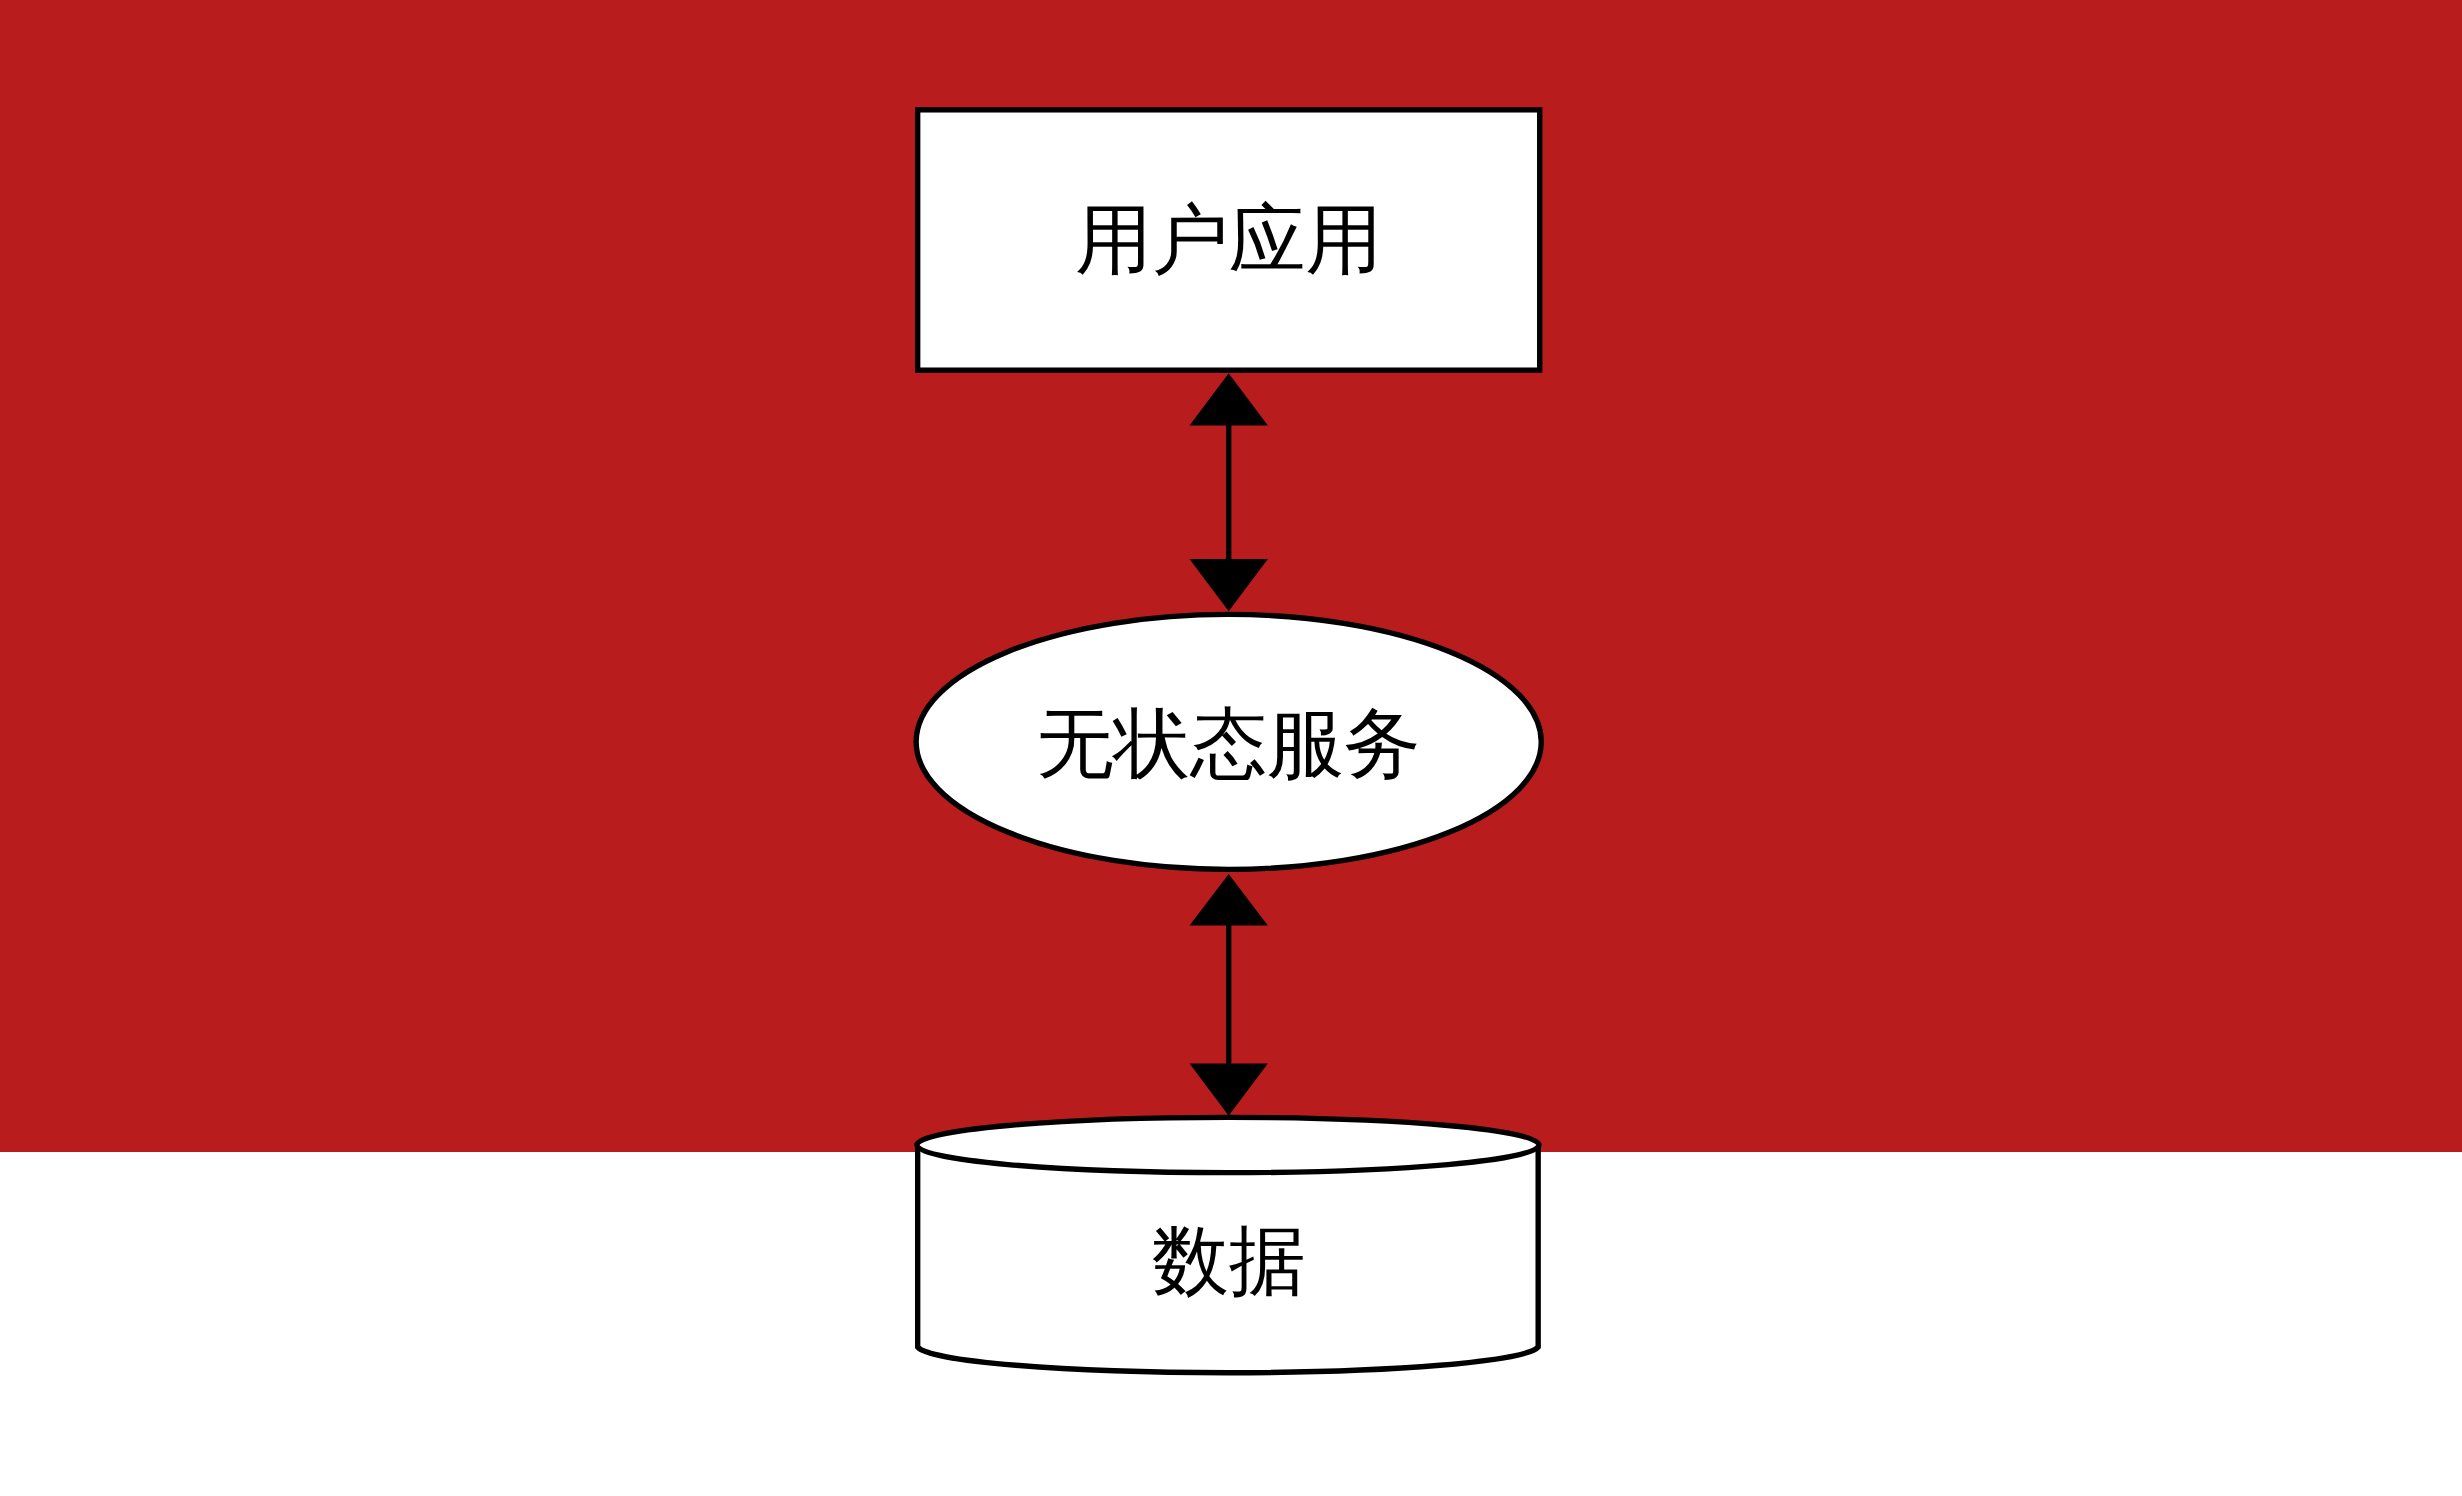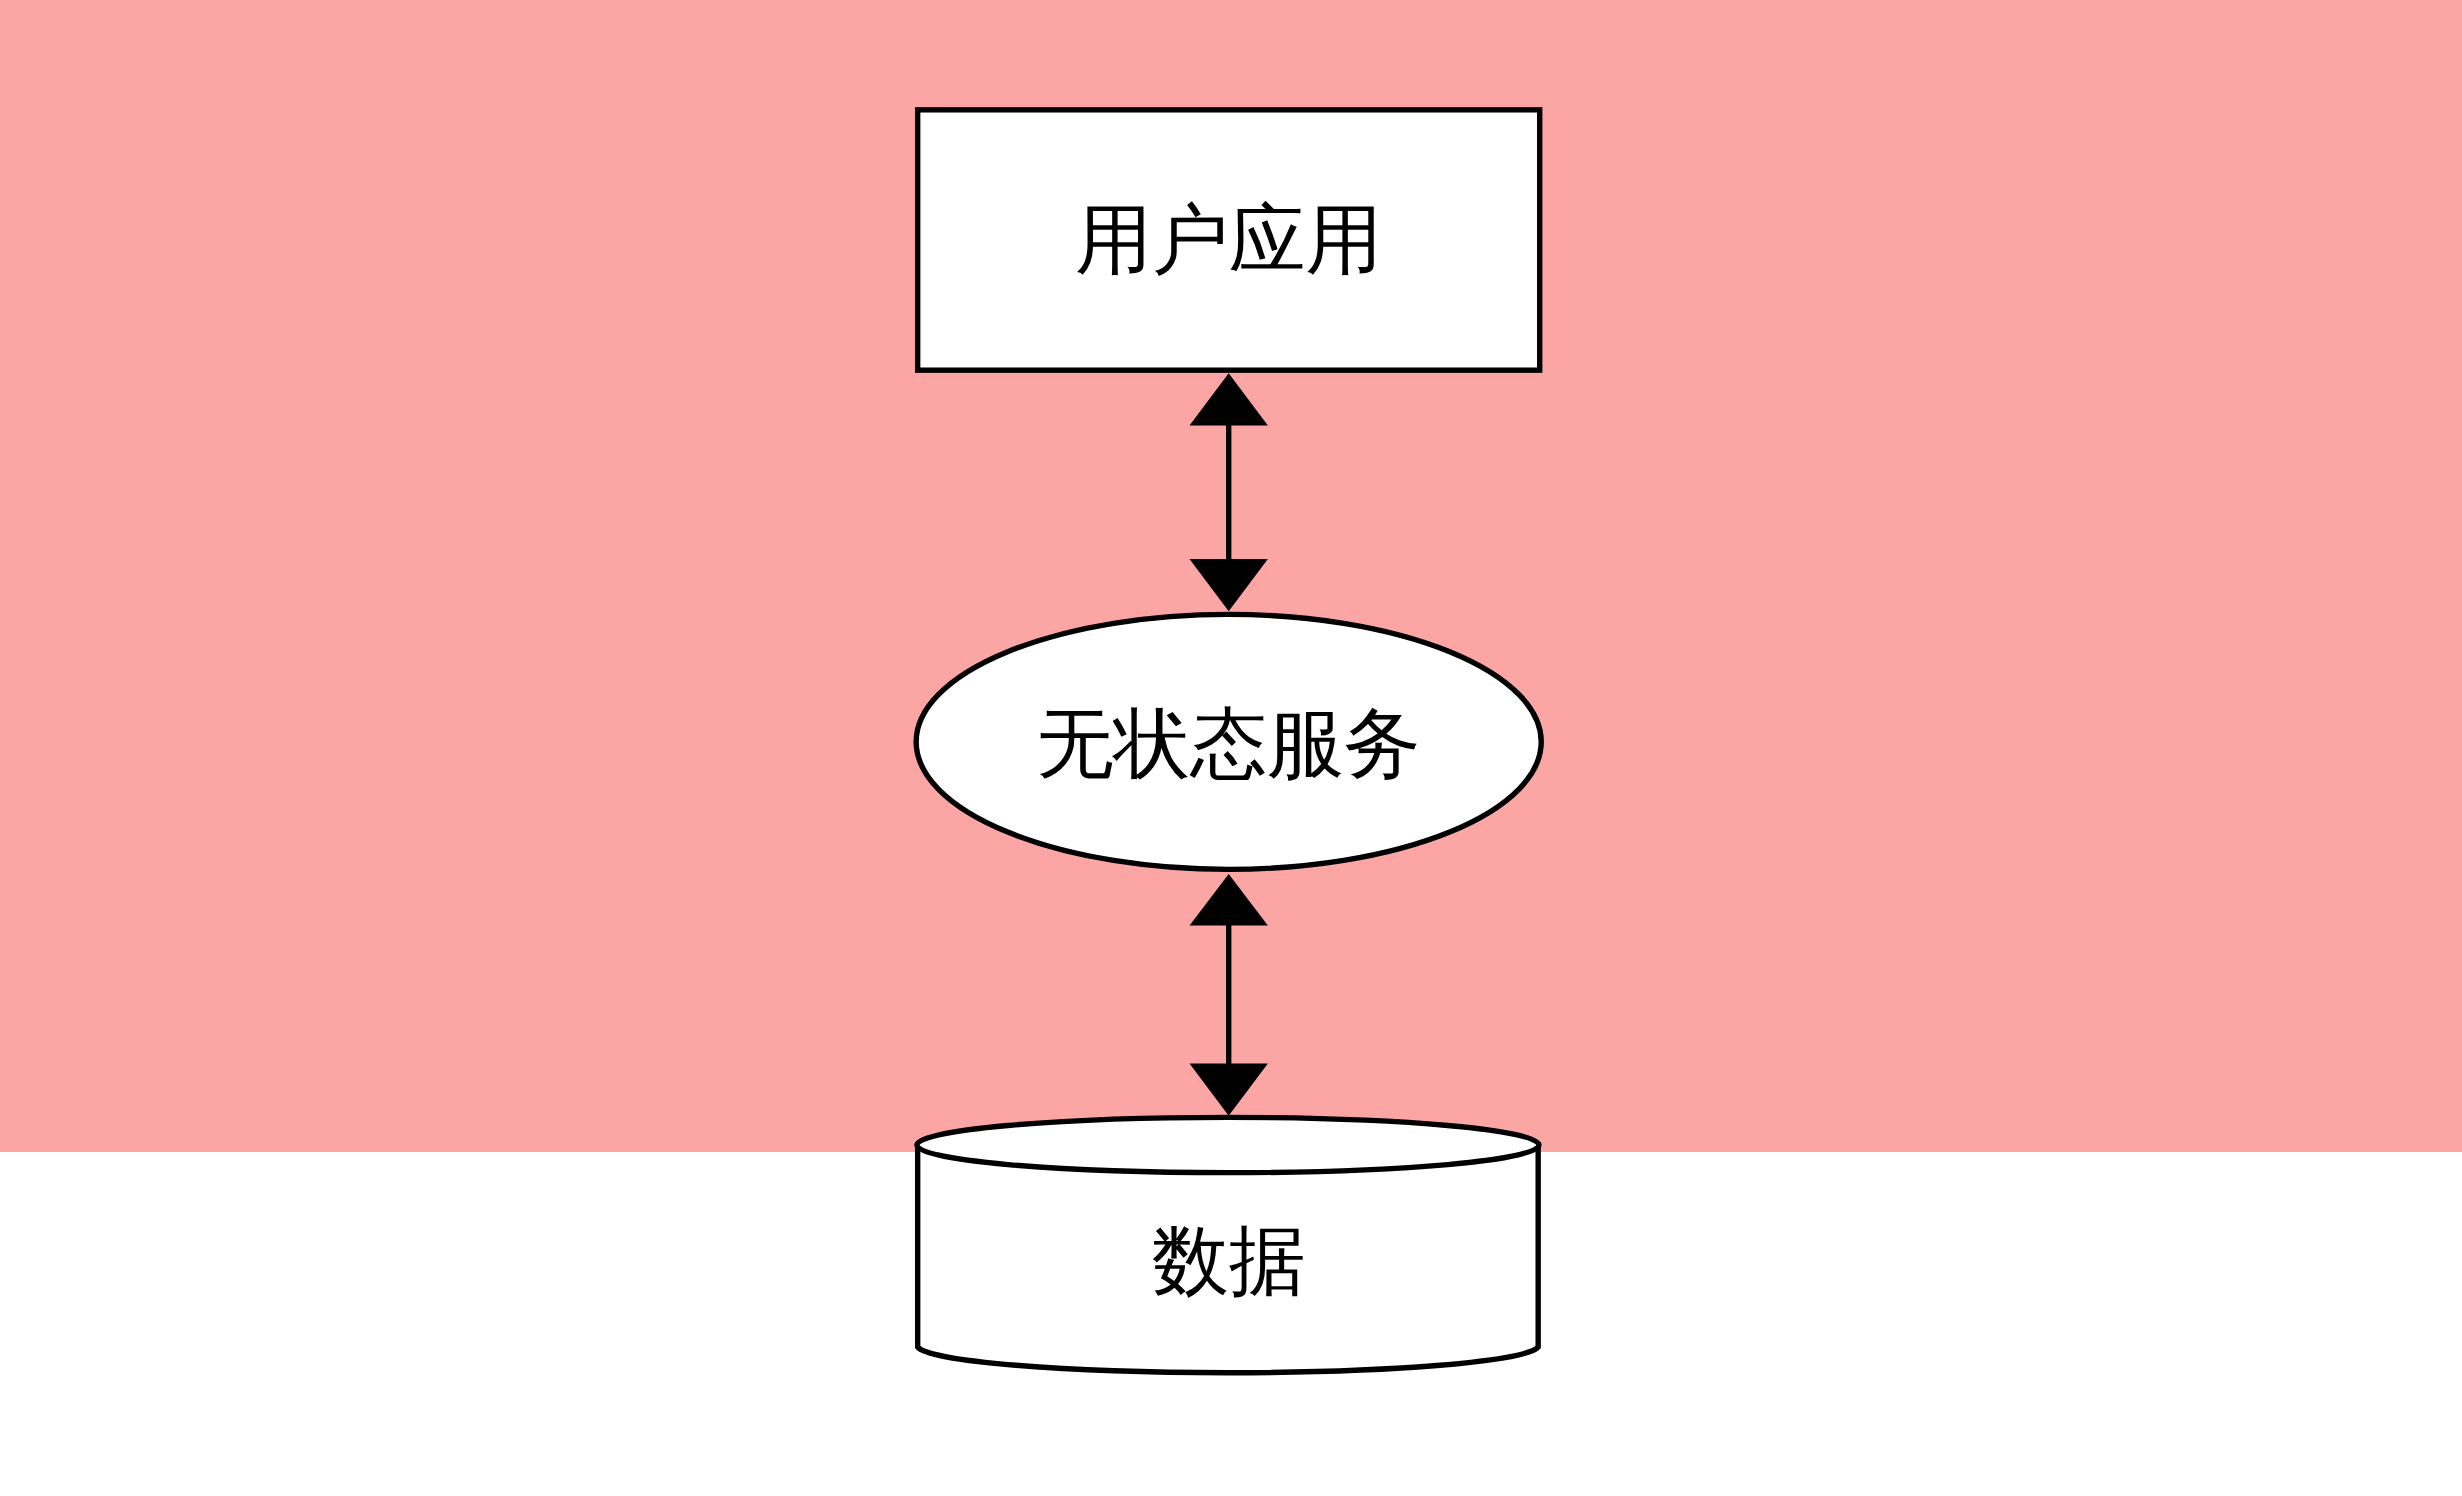--- a/index.html
+++ b/index.html
@@ -10,21 +10,21 @@
   body {
     width: 2462px;
     height: 1496px;
     font-family: "DejaVu Sans", "Liberation Sans", sans-serif;
     overflow: hidden;
   }
   #diagram-root {
     position: relative;
     width: 2462px;
     height: 1152px;
-    background: #fca5a5;
+    background: #b91c1c;
     text-align: right;
   }
   #diagram-svg {
     position: absolute;
     top: 0;
     left: 0;
     width: 2462px;
     height: 1496px;
     display: block;
   }

